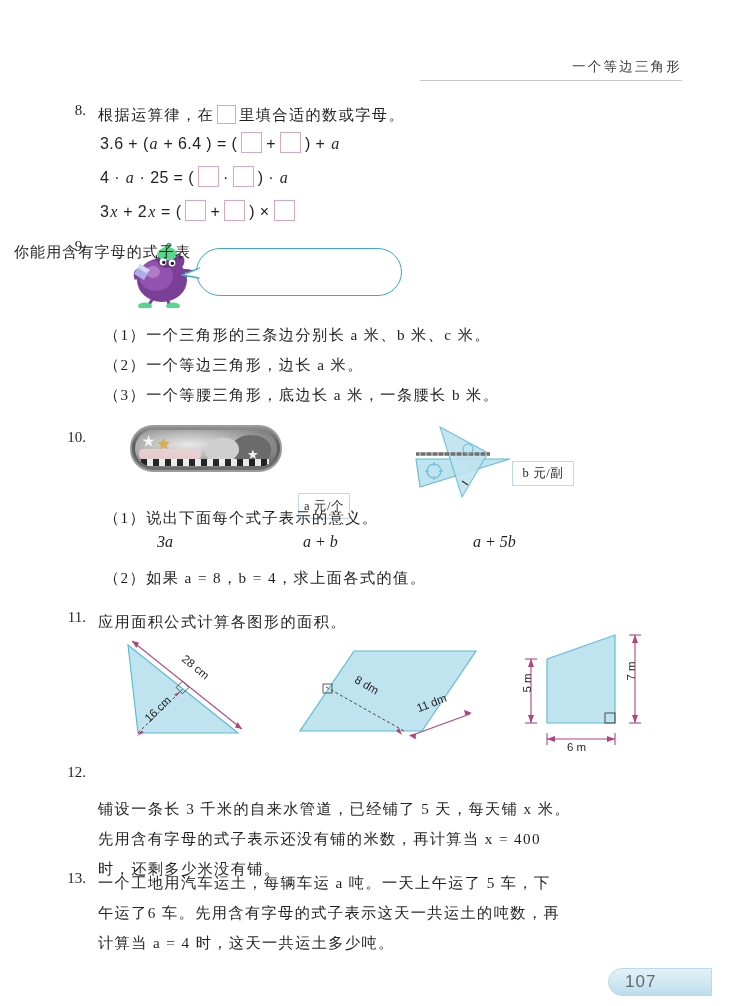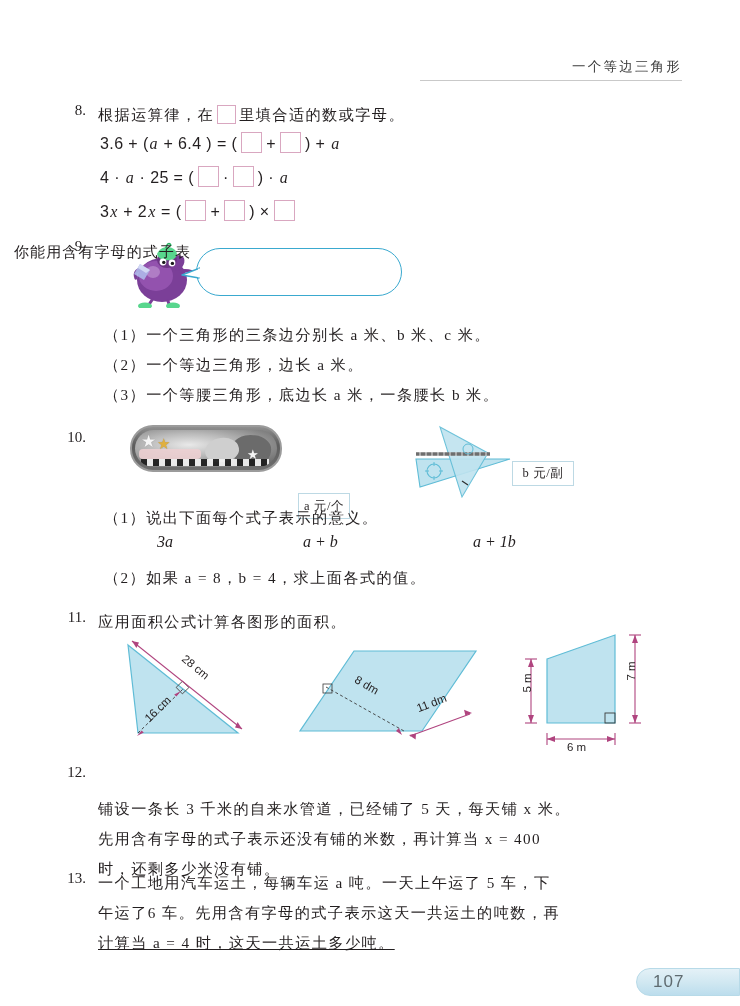--- a/index.html
+++ b/index.html
@@ -287,26 +287,26 @@
   #q12 .ln { position: absolute; left: 98px; margin-top: 32px; }
   #q12 .ln1 { top: 0; }
   #q12 .ln2 { top: 30px; }
   #q12 .ln3 { top: 60px; }
 
   #q13 { top: 868px; }
   #q13 .qnum { left: 52px; top: 2px; width: 34px; }
   #q13 .ln { position: absolute; left: 98px; }
   #q13 .ln1 { top: 0; }
   #q13 .ln2 { top: 30px; }
-  #q13 .ln3 { top: 60px; text-decoration: underline; }
+  #q13 .ln3 { top: 60px; }
 
   
   .footer-bar {
     position: absolute;
-    left: 636px;
+    left: 608px;
     top: 968px;
     width: 104px;
     height: 28px;
     border-radius: 14px 0 0 14px;
     background: linear-gradient(180deg,#e4f1f7 0%,#cfe7f1 55%,#bcdded 100%);
     border: 1px solid #b7dae8;
     box-sizing: border-box;
   }
   .footer-num {
     position: absolute;
@@ -434,21 +434,21 @@
   </div>
   <div class="pricetag" id="tag-b">
     <span>b 元/副</span>
   </div>
 
   <div class="sub ctext" id="q10s1">（1）说出下面每个式子表示的意义。</div>
 
   <div class="expr-row">
     <span class="expr mvar" id="ex1">3a</span>
     <span class="expr mvar" id="ex2">a + b</span>
-    <span class="expr mvar" id="ex3">a + 1b</span>
+    <span class="expr mvar" id="ex3">a + 5b</span>
   </div>
 
   <div class="sub ctext" id="q10s2">（2）如果 a = 8，b = 4，求上面各式的值。</div>
 </div>
 
 <div class="qblock" id="q11">
   <div class="qnum">11.</div>
   <div class="q11-stem ctext">应用面积公式计算各图形的面积。</div>
 
   <div class="fig-wrap" id="fig-tri">

